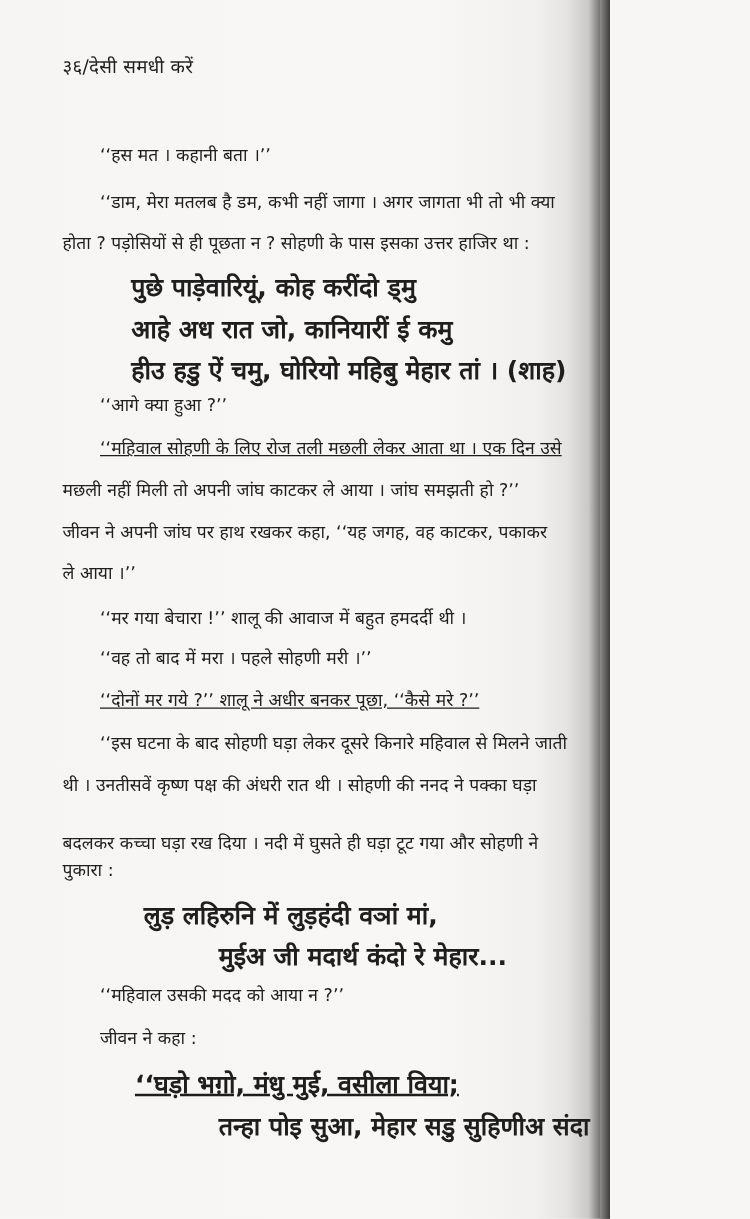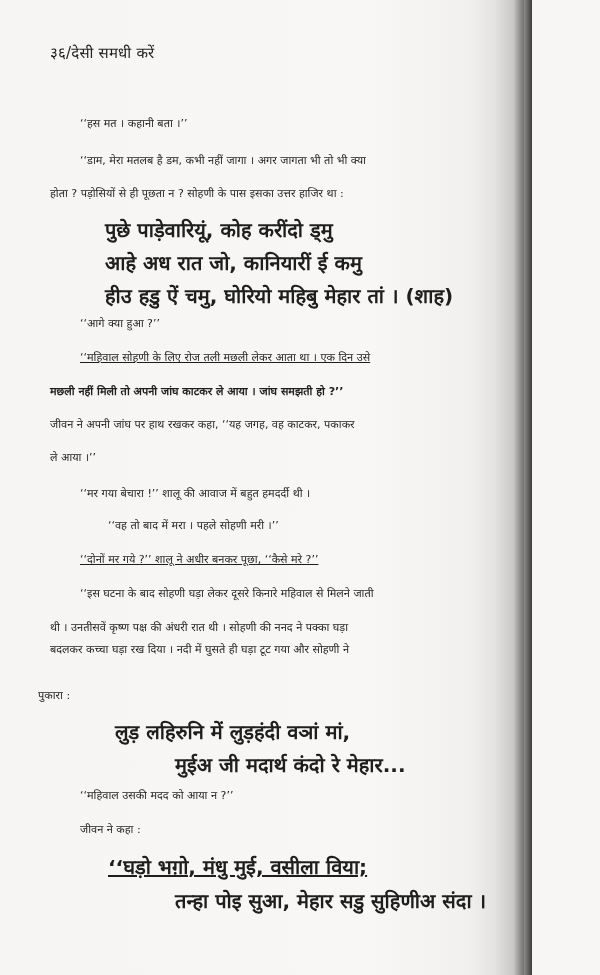--- a/index.html
+++ b/index.html
@@ -3,60 +3,60 @@
 <meta charset="utf-8">
 <style>
   html, body { margin: 0; padding: 0; }
   body {
     width: 600px; height: 975px; overflow: hidden; position: relative;
     background: #f7f6f4;
     font-family: "DejaVu Sans", "Liberation Sans", sans-serif;
     color: #1e1e1e;
   }
   .page {
-    position: absolute; left: 0; top: 0; width: 532px; height: 975px;
+    position: absolute; left: 0; top: 0; width: 488px; height: 975px;
     background: linear-gradient(to right, #f6f5f3 0%, #f8f7f5 70%, #f1f0ee 88%, #e4e3e1 93%, #c9c8c6 96.5%, #7d7c7a 98.2%, #4a4a4a 100%);
   }
   .binding {
     position: absolute; right: 0; top: 0; width: 8px; height: 975px;
     background: linear-gradient(to right, #8d8c8a, #3c3c3c);
   }
   .running-head {
     position: absolute; left: 50px; top: 42px;
     font-size: 15px; letter-spacing: 0.2px;
   }
   .line {
-    position: absolute; font-size: 11px; white-space: nowrap; line-height: 1;
+    position: absolute; font-size: 14px; white-space: nowrap; line-height: 1;
   }
   .verse { font-weight: bold; font-size: 20px; }
 </style>
 </head>
 <body>
 
 <div class="page">
   <div class="running-head">३६/देसी समधी करें</div>
   <div id="lines">
       <div class="line" style="left: 80px; top: 118px;">‘‘हस मत । कहानी बता ।’’</div>
       <div class="line" style="left: 80px; top: 155px;">‘‘डाम, मेरा मतलब है डम, कभी नहीं जागा । अगर जागता भी तो भी क्या</div>
       <div class="line" style="left: 50px; top: 188px;">होता ? पड़ोसियों से ही पूछता न ? सोहणी के पास इसका उत्तर हाजिर था :</div>
       <div class="line verse" style="left: 105px; top: 220px;">पुछे पाड़ेवारियूं, कोह करींदो ड्मु</div>
       <div class="line verse" style="left: 105px; top: 253px;">आहे अध रात जो, कानियारीं ई कमु</div>
       <div class="line verse" style="left: 105px; top: 286px;">हीउ हडु ऐं चमु, घोरियो महिबु मेहार तां । (शाह)</div>
       <div class="line" style="left: 80px; top: 318px;">‘‘आगे क्या हुआ ?’’</div>
       <div class="line" style="left: 80px; top: 352px; text-decoration: underline;">‘‘महिवाल सोहणी के लिए रोज तली मछली लेकर आता था । एक दिन उसे</div>
-      <div class="line" style="left: 50px; top: 386px; font-weight: bold;">मछली नहीं मिली तो अपनी जांघ काटकर ले आया । जांघ समझती हो ?’’</div>
+      <div class="line" style="left: 50px; top: 386px;">मछली नहीं मिली तो अपनी जांघ काटकर ले आया । जांघ समझती हो ?’’</div>
       <div class="line" style="left: 50px; top: 419px;">जीवन ने अपनी जांघ पर हाथ रखकर कहा, ‘‘यह जगह, वह काटकर, पकाकर</div>
       <div class="line" style="left: 50px; top: 452px;">ले आया ।’’</div>
       <div class="line" style="left: 80px; top: 488px;">‘‘मर गया बेचारा !’’ शालू की आवाज में बहुत हमदर्दी थी ।</div>
-      <div class="line" style="left: 80px; top: 520px; margin-left: 28px;">‘‘वह तो बाद में मरा । पहले सोहणी मरी ।’’</div>
+      <div class="line" style="left: 80px; top: 520px;">‘‘वह तो बाद में मरा । पहले सोहणी मरी ।’’</div>
       <div class="line" style="left: 80px; top: 554px; text-decoration: underline;">‘‘दोनों मर गये ?’’ शालू ने अधीर बनकर पूछा, ‘‘कैसे मरे ?’’</div>
       <div class="line" style="left: 80px; top: 588px;">‘‘इस घटना के बाद सोहणी घड़ा लेकर दूसरे किनारे महिवाल से मिलने जाती</div>
       <div class="line" style="left: 50px; top: 622px;">थी । उनतीसवें कृष्ण पक्ष की अंधरी रात थी । सोहणी की ननद ने पक्का घड़ा</div>
-      <div class="line" style="left: 50px; top: 644px;">बदलकर कच्चा घड़ा रख दिया । नदी में घुसते ही घड़ा टूट गया और सोहणी ने</div>
-      <div class="line" style="left: 38px; top: 690px;">पुकारा :</div>
+      <div class="line" style="left: 50px; top: 668px;">बदलकर कच्चा घड़ा रख दिया । नदी में घुसते ही घड़ा टूट गया और सोहणी ने</div>
+      <div class="line" style="left: 50px; top: 690px;">पुकारा :</div>
       <div class="line verse" style="left: 115px; top: 722px;">लुड़ लहिरुनि में लुड़हंदी वञां मां,</div>
       <div class="line verse" style="left: 175px; top: 755px;">मुईअ जी मदार्थ कंदो रे मेहार...</div>
       <div class="line" style="left: 80px; top: 790px;">‘‘महिवाल उसकी मदद को आया न ?’’</div>
       <div class="line" style="left: 80px; top: 824px;">जीवन ने कहा :</div>
       <div class="line verse" style="left: 108px; top: 857px; text-decoration: underline;">‘‘घड़ो भग़ो, मंधु मुई, वसीला विया;</div>
       <div class="line verse" style="left: 175px; top: 891px;">तन्हा पोइ सुआ, मेहार सडु सुहिणीअ संदा ।</div>
     </div>
   <div class="binding"></div>
 </div>
 

